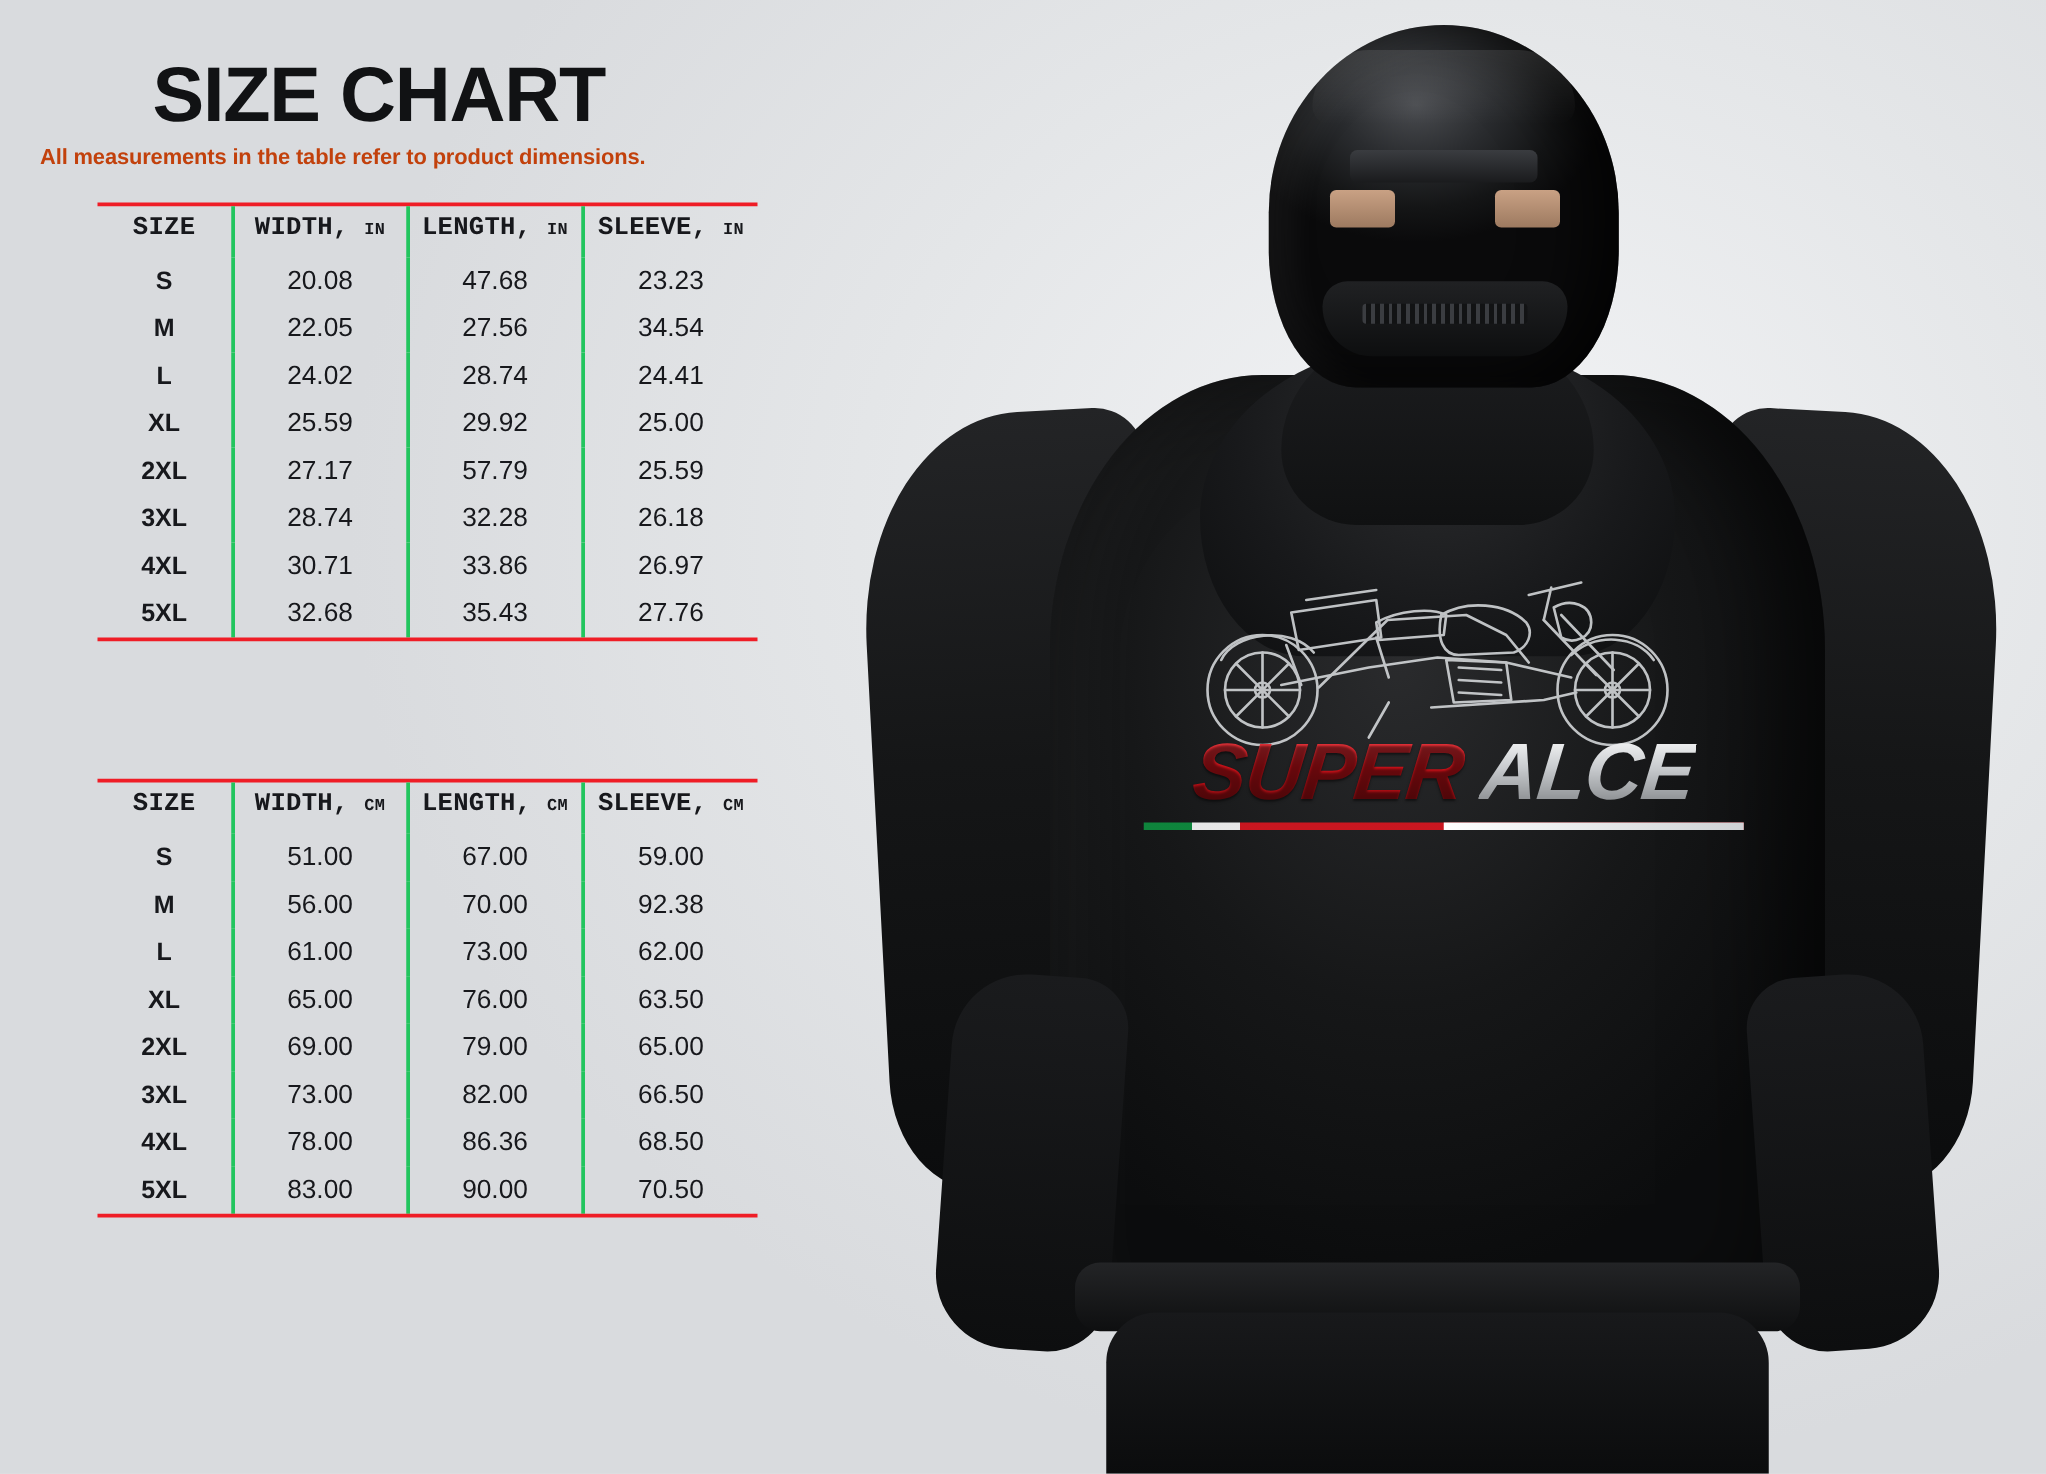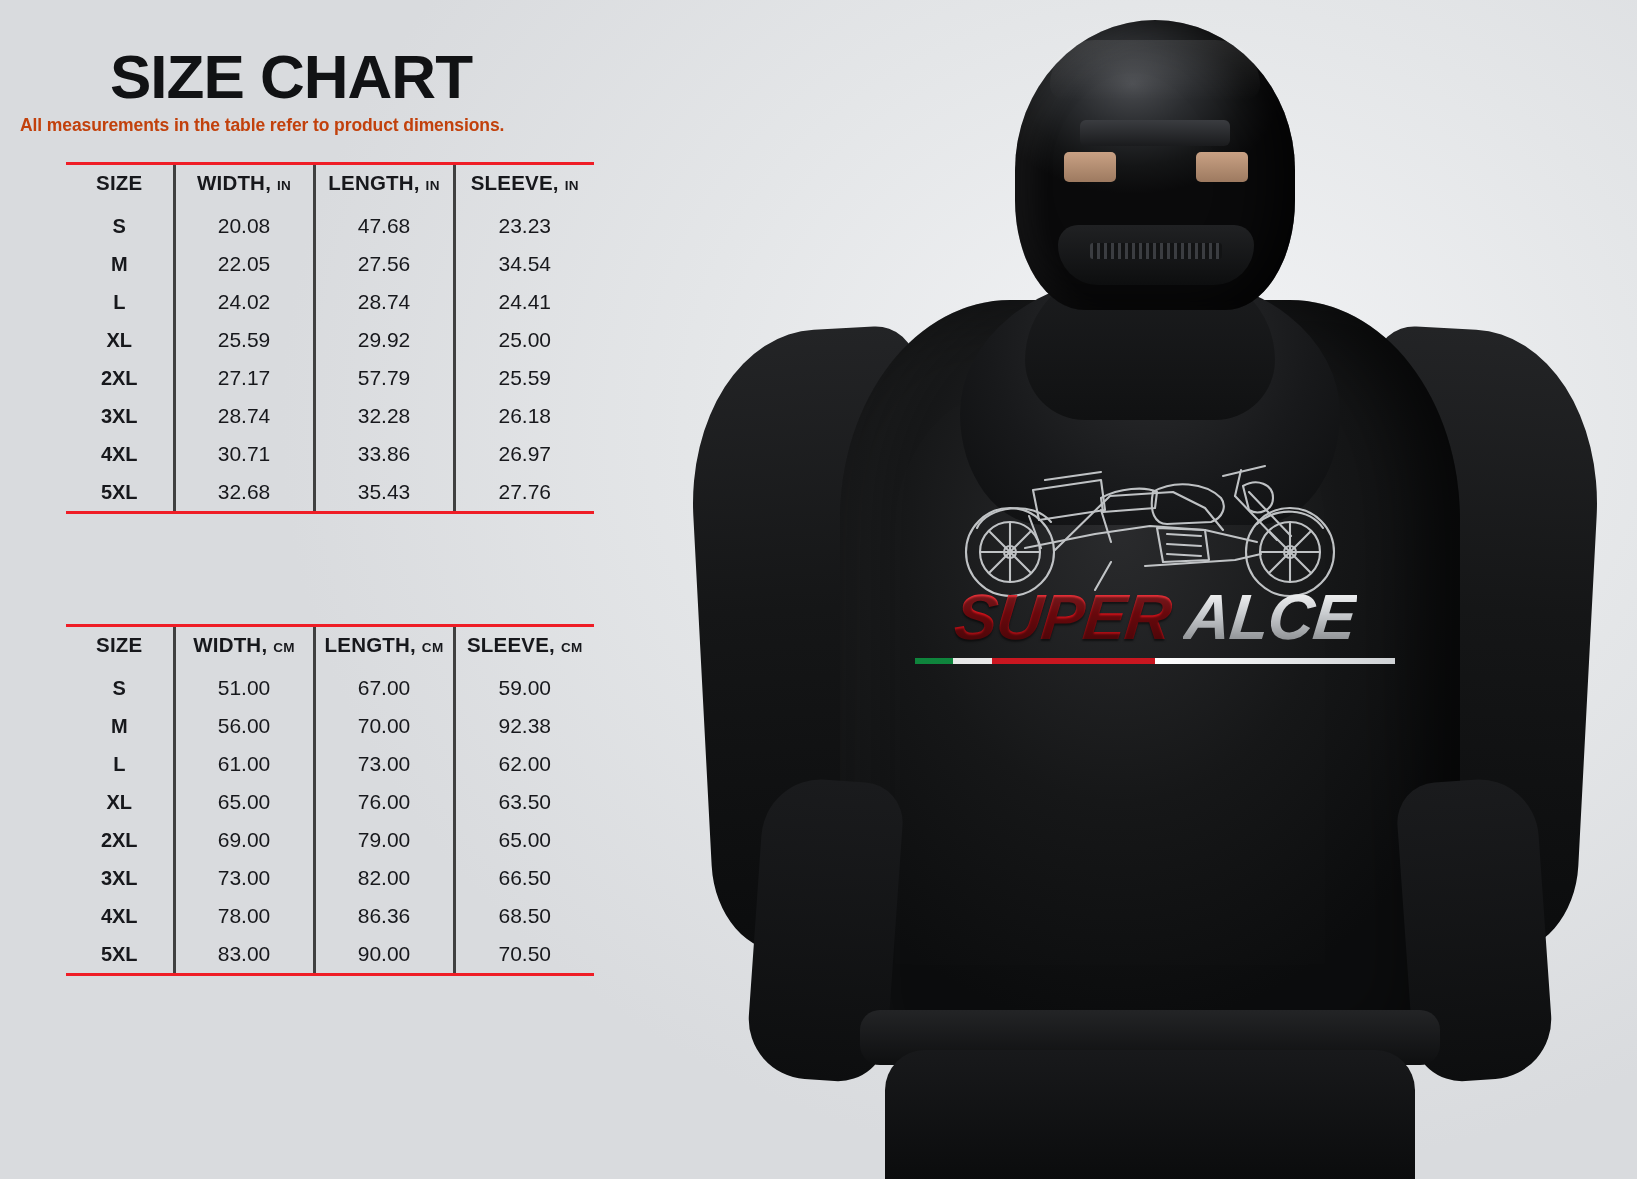--- a/index.html
+++ b/index.html
@@ -17,21 +17,21 @@
   .backdrop {
     position: absolute; inset: 0;
     background:
       radial-gradient(ellipse 900px 760px at 1180px 420px, #f3f4f6 0%, #e4e6e8 55%, #d9dbde 100%),
       linear-gradient(180deg, #eceef0 0%, #e3e5e7 60%, #d7d9dc 100%);
   }
 
   
   .left-panel {
     position: absolute;
-    left: 0; top: 0;
+    left: 12px; top: 0;
     width: 700px; height: 1093px;
     padding: 44px 0 0 20px;
   }
   .title {
     font-size: 62px;
     font-weight: 800;
     letter-spacing: -1px;
     color: #111214;
     margin: 0 0 6px 90px;
     line-height: 1.05;
@@ -55,20 +55,21 @@
     color: #17181c;
     border: none;
     position: relative;
   }
   table.size-table thead th {
     font-size: 20.5px;
     font-weight: 700;
     padding: 6px 0 12px 0;
     letter-spacing: 0.2px;
     white-space: nowrap;
+    font-family: Liberation Mono, monospace;
   }
   table.size-table thead th .unit {
     font-size: 13.5px;
     font-weight: 700;
     letter-spacing: 0.3px;
   }
   table.size-table tbody td {
     font-size: 21px;
     font-weight: 400;
     padding: 7px 0;
@@ -78,21 +79,21 @@
     font-size: 20px;
   }
   
   .rule-top, .rule-bottom {
     height: 3px;
     background: #ef1d26;
     width: 528px;
   }
   .rule-top { margin-bottom: 0; }
   table.size-table th.vsep, table.size-table td.vsep {
-    border-left: 3px solid #404040;
+    border-left: 3px solid #22c55e;
   }
   .t-first-col { width: 108px; }
   .t-col { width: 140px; }
 
   .table-block { position: relative; }
   .table-block.second { margin-top: 110px; }
 
   
   .photo {
     position: absolute;

